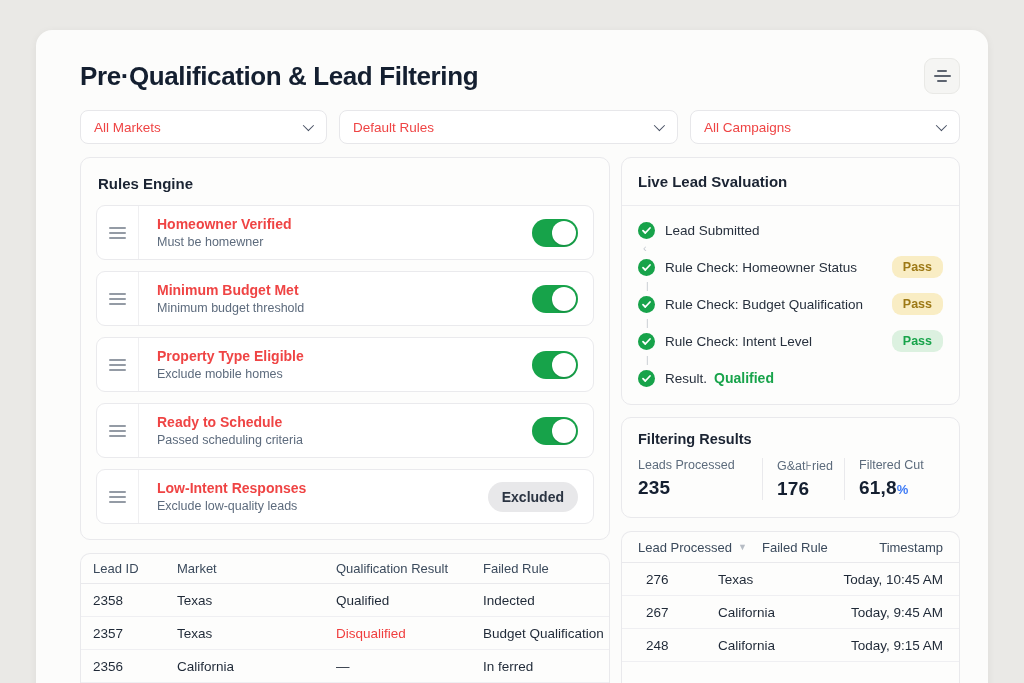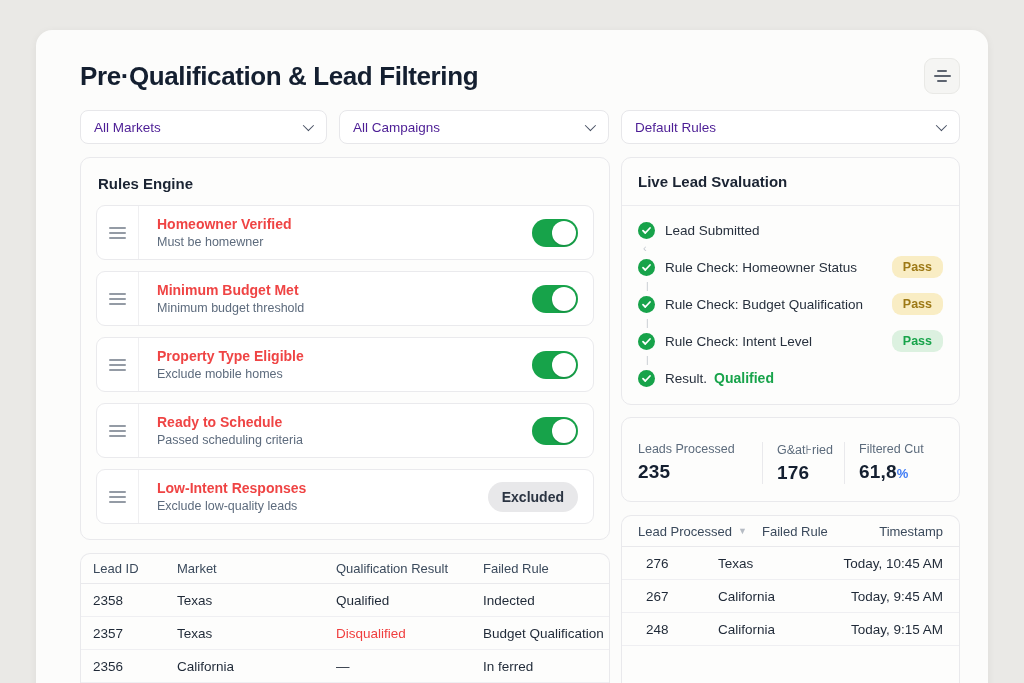--- a/index.html
+++ b/index.html
@@ -27,21 +27,21 @@
     cursor:pointer;
   }
   .icon-btn .bar { height:2px; background:#5d6470; border-radius:2px; }
   .icon-btn .bar.s { width:10px; }
   .icon-btn .bar.l { width:17px; }
   
   .filters { display:flex; gap:12px; margin-top:16px; }
   .select {
     height:34px; background:#ffffff; border:1px solid #e7e7ea; border-radius:8px;
     display:flex; align-items:center; justify-content:space-between;
-    padding:0 13px; font-size:13.5px; font-weight:500; color:#4c1d95; cursor:pointer;
+    padding:0 13px; font-size:13.5px; font-weight:500; color:#ef4444; cursor:pointer;
   }
   .select.w1 { width:247px; }
   .select.w2 { width:270px; }
   .select.w3 { width:339px; }
   .chev {
     width:8px; height:8px; border-right:1.6px solid #475063; border-bottom:1.6px solid #475063;
     transform:rotate(45deg) translateY(-2px); margin-right:2px;
   }
   
   .main { display:flex; gap:11px; margin-top:13px; }
@@ -137,26 +137,26 @@
       <span class="bar l"></span>
       <span class="bar s"></span>
     </div>
   </div>
 
   <div class="filters">
     <div class="select w1">
       <span>All Markets</span>
       <span class="chev"></span>
     </div>
+    <div class="select w3">
+      <span>Default Rules</span>
+      <span class="chev"></span>
+    </div>
     <div class="select w2">
       <span>All Campaigns</span>
-      <span class="chev"></span>
-    </div>
-    <div class="select w3">
-      <span>Default Rules</span>
       <span class="chev"></span>
     </div>
   </div>
 
   <div class="main">
 
     <div class="col-left">
       <div class="panel rules-panel">
         <div class="panel-title">Rules Engine</div>
 
@@ -335,20 +335,21 @@
                 <circle cx="8.5" cy="8.5" r="8.5" fill="#17a34a"></circle>
                 <path d="M5 8.7l2.3 2.3 4.7-5" stroke="#fff" stroke-width="1.8" fill="none" stroke-linecap="round" stroke-linejoin="round"></path>
               </svg>
             <span class="step-label">Result.</span>
             <span class="result-value">Qualified</span>
           </div>
         </div>
       </div>
 
       <div class="panel fr-panel">
+        <div class="panel-title" style="font-size:14.5px;">Filtering Results</div>
         <div class="fr-stats">
           <div class="fr-stat s1">
             <div class="fr-label">Leads Processed</div>
             <div class="fr-value">235</div>
           </div>
           <div class="fr-stat s2">
             <div class="fr-label">G&amp;at⊦ried</div>
             <div class="fr-value">176</div>
           </div>
           <div class="fr-stat s3">

